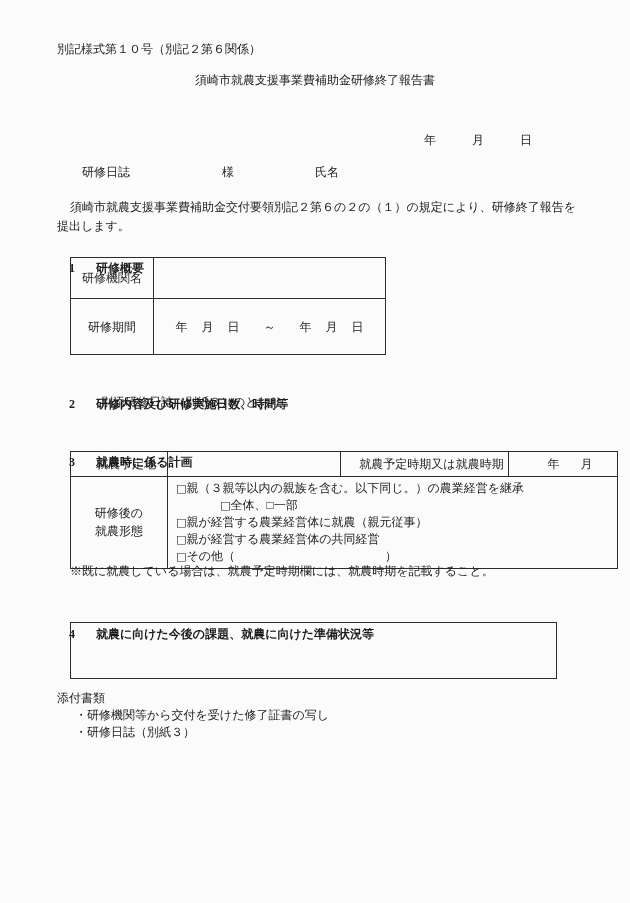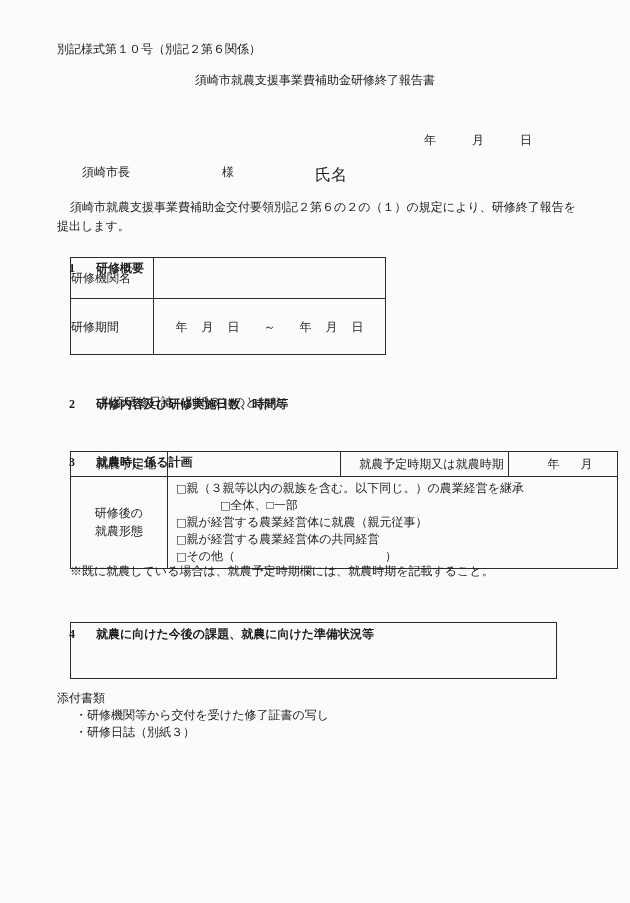--- a/index.html
+++ b/index.html
@@ -49,21 +49,21 @@
   #date-line .gap-b { width: 36px; display: inline-block; }
 
   #addressee-row {
     left: 70px; top: 145px;
     font-size: 12px;
   }
   #addressee-row .mayor { display: inline-block; width: 140px; }
 
   #name-label {
     left: 315px; top: 163px;
-    font-size: 16px;
+    font-size: 12px;
   }
 
   #intro-paragraph {
     left: 57px; top: 198px;
     width: 520px;
     font-size: 12px;
     line-height: 1.58;
     text-indent: 13px;
     white-space: normal;
   }
@@ -95,20 +95,21 @@
   }
   .cell-pad { padding: 2px 6px; }
 
   
   #table-outline {
     left: 70px; top: 257px;
     width: 313px;
   }
   #table-outline td.label {
     width: 82px;
+    text-align: center;
     height: 40px;
   }
   #table-outline td.value { width: 231px; }
   #table-outline tr.period td { height: 55px; }
 
   .period-line {
     display: flex;
     justify-content: center;
     align-items: center;
     gap: 0;
@@ -178,21 +179,21 @@
 
   <div class="abs" id="form-code">別記様式第１０号（別記２第６関係）</div>
 
   <div class="abs" id="doc-title">須崎市就農支援事業費補助金研修終了報告書</div>
 
   <div class="abs" id="date-line">
     <span class="seg">年</span><span class="gap-a"></span><span class="seg">月</span><span class="gap-b"></span><span class="seg">日</span>
   </div>
 
   <div class="abs" id="addressee-row">
-    <span class="mayor">須崎市長</span><span>様</span>
+    <span class="mayor">研修日誌</span><span>様</span>
   </div>
 
   <div class="abs" id="name-label">氏名</div>
 
   <div class="abs" id="intro-paragraph">須崎市就農支援事業費補助金交付要領別記２第６の２の（１）の規定により、研修終了報告を提出します。</div>
 
   <div class="abs sec-head" id="sec1-head">
     <span class="num">1</span><span>研修概要</span>
   </div>
 

